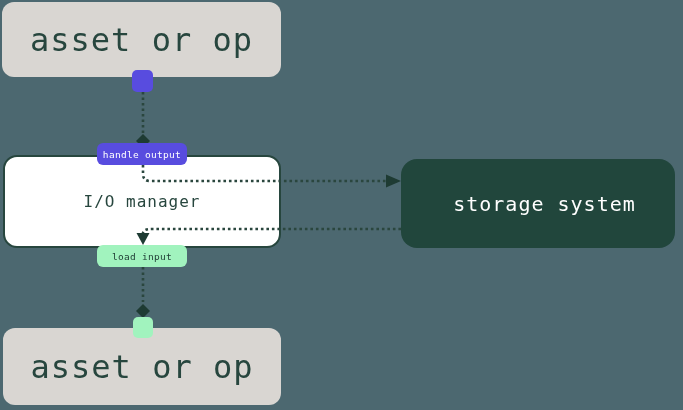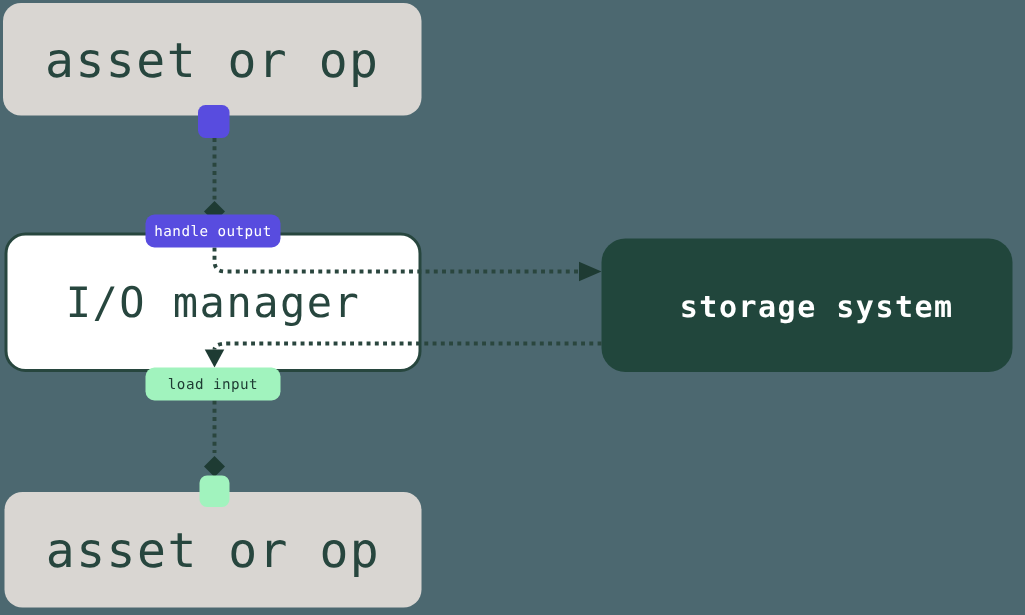--- a/index.html
+++ b/index.html
@@ -25,30 +25,30 @@
     letter-spacing:1px;
   }
   .asset-top    { left:2px; top:2px;   width:279px; height:75px; }
   .asset-bottom { left:3px; top:328px; width:278px; height:77px; }
   .node-io {
     left:3px; top:155px; width:278px; height:93px;
     background:var(--io-fill);
     border:2px solid var(--io-border);
     border-radius:14px;
     color:var(--io-text);
-    font-size:28px;
+    font-size:16px;
     letter-spacing:1px;
   }
   .node-storage {
     left:401px; top:159px; width:274px; height:89px;
     background:var(--storage-fill);
     color:var(--storage-text);
     border-radius:16px;
     font-size:20px;
-    font-weight:bold;
+    font-weight:normal;
     letter-spacing:1px;
     padding-left:13px;
   }
   .connectors {
     position:absolute; left:0; top:0;
     width:683px; height:410px;
     z-index:2;
     pointer-events:none;
   }
   .dotted {

